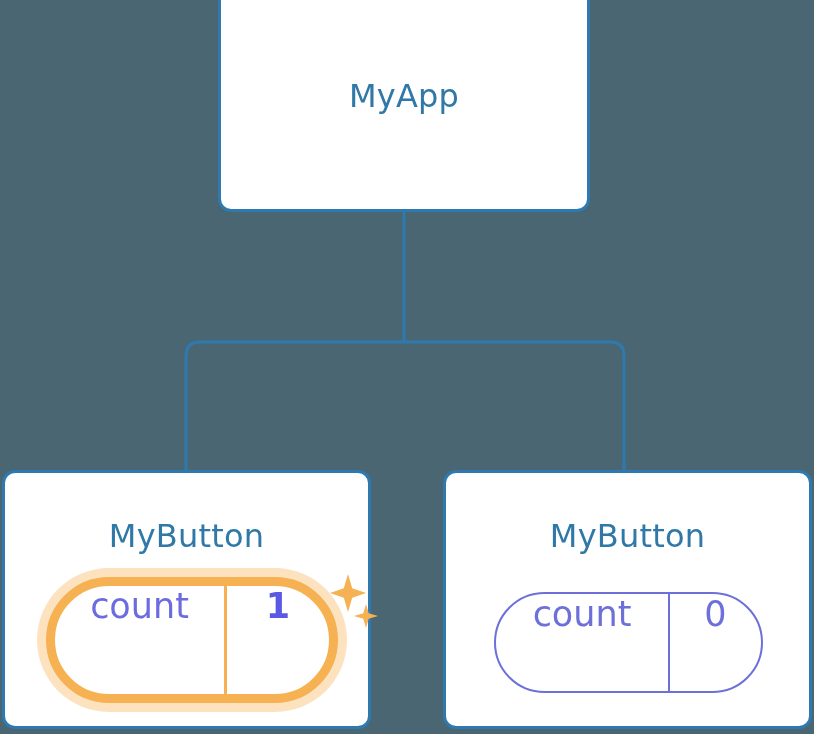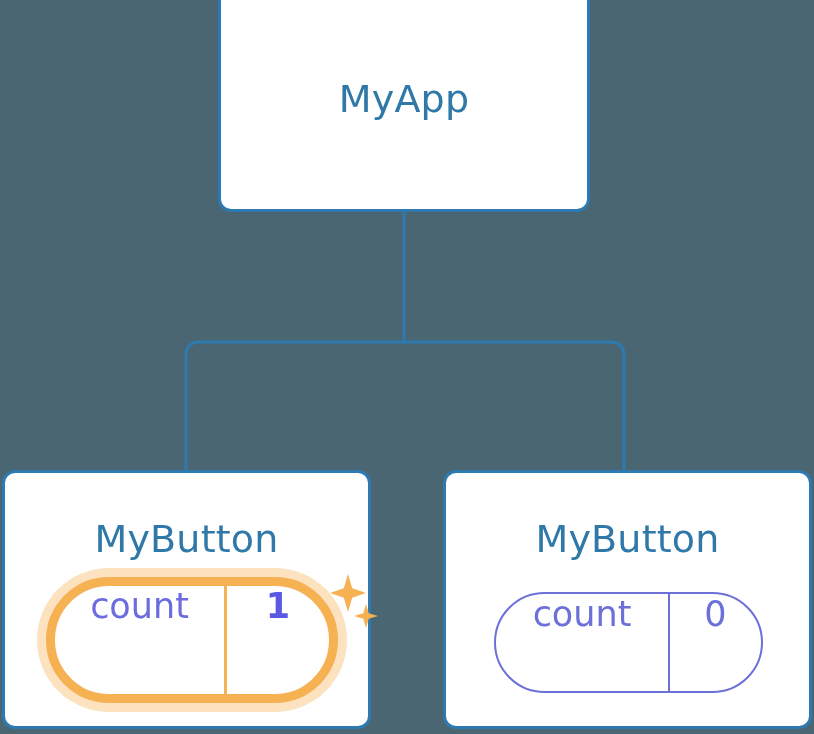--- a/index.html
+++ b/index.html
@@ -56,21 +56,21 @@
     width: 369px;
     height: 259px;
   }
 
   .card-title {
     position: absolute;
     left: 0;
     width: 100%;
     text-align: center;
     color: #2f78a8;
-    font-size: 38px;
+    font-size: 32px;
     font-weight: 400;
     letter-spacing: 0.2px;
     white-space: nowrap;
   }
   .card-root .card-title { top: 88px; }
   .card-left .card-title { top: 44px; }
   .card-right .card-title { top: 44px; }
 
   
   .pill-wrap {

